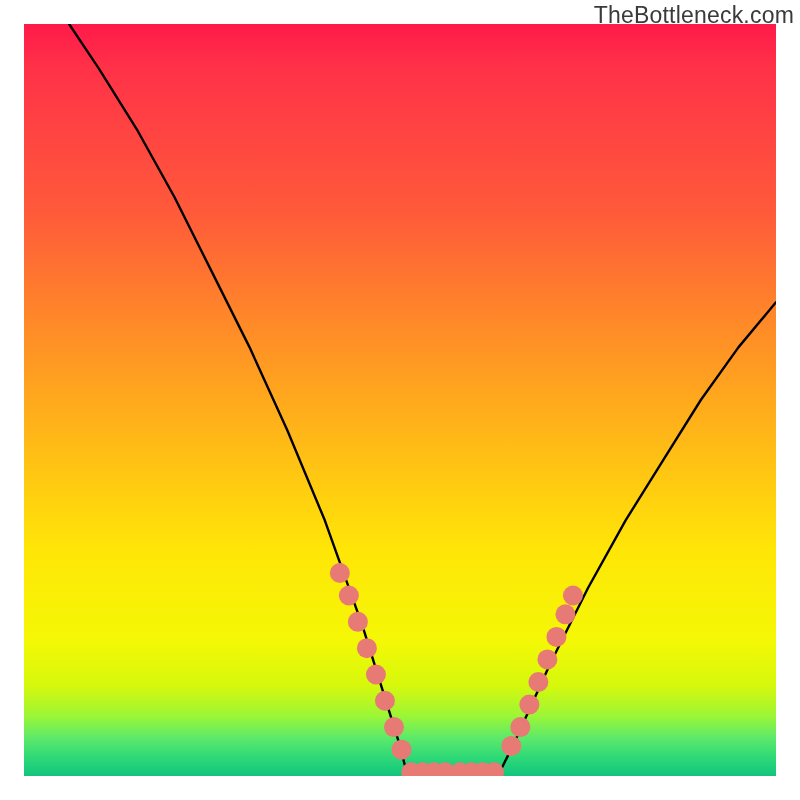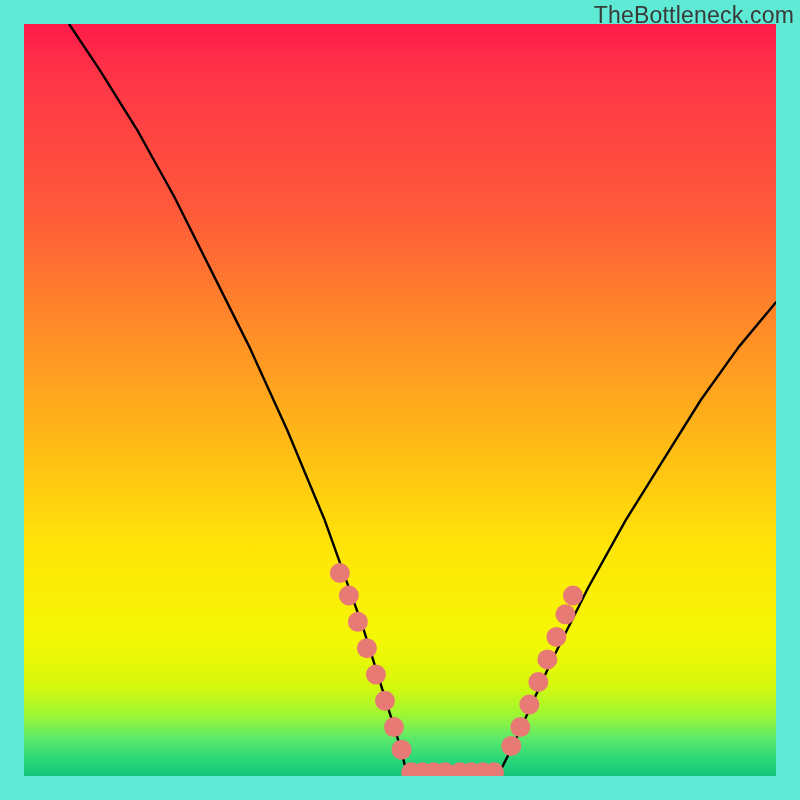--- a/index.html
+++ b/index.html
@@ -8,21 +8,21 @@
     width: 800px;
     height: 800px;
     overflow: hidden;
     background: #000;
     font-family: Arial, Helvetica, sans-serif;
   }
   .chart-wrap {
     position: relative;
     width: 800px;
     height: 800px;
-    background: #5eead4;
+    background: #ffffff;
   }
   .plot-area {
     position: absolute;
     left: 24px;
     top: 24px;
     width: 752px;
     height: 752px;
     
     background: linear-gradient(
       to bottom,

